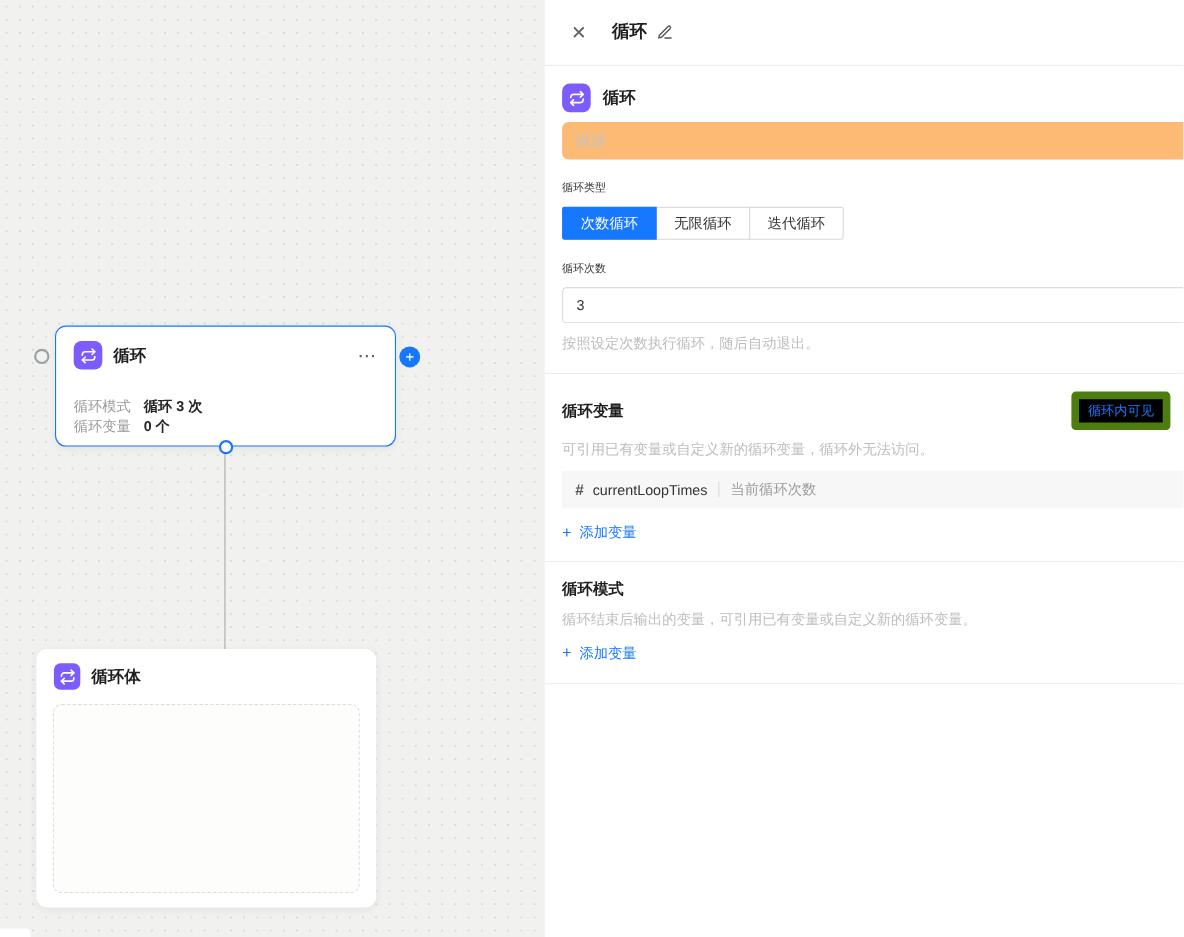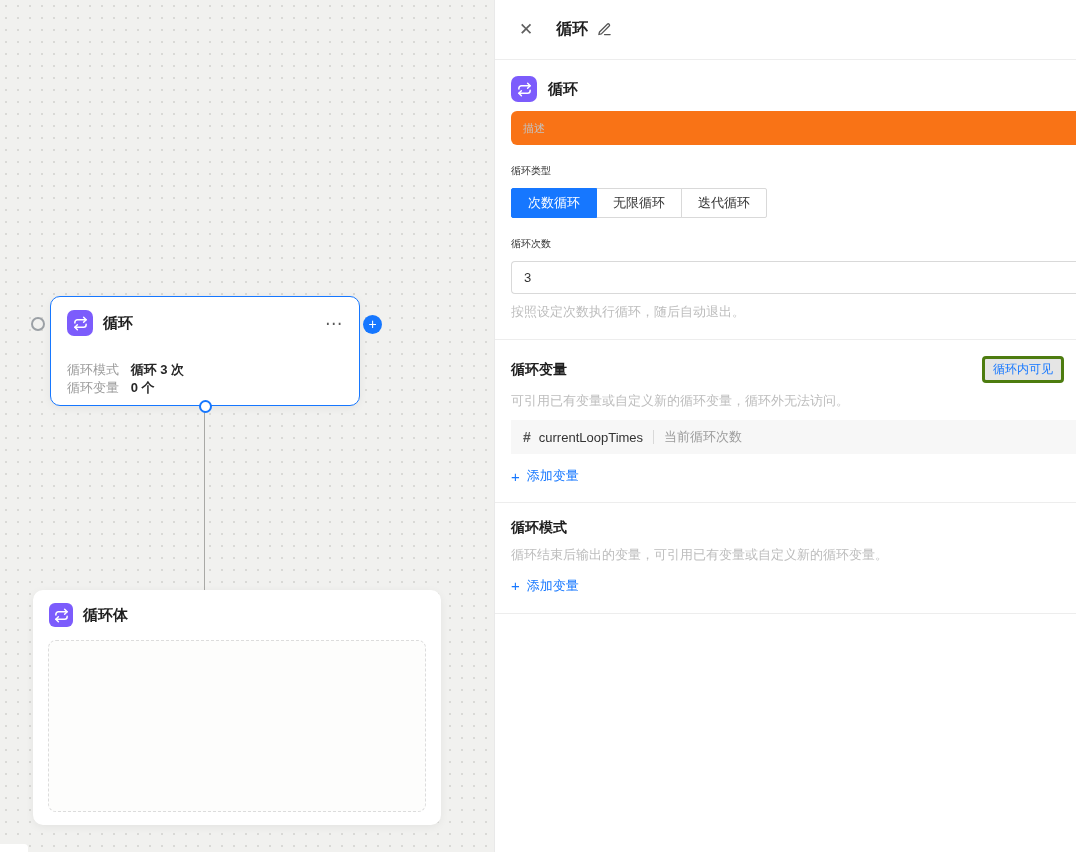--- a/index.html
+++ b/index.html
@@ -30,21 +30,21 @@
   .node-row + .node-row { margin-top:0; }
 
   .port-left { position:absolute; left:31px; top:317px; width:14px; height:14px;
     border-radius:50%; border:2px solid #9ba0a5; background:#f1f1ef; }
   .plus-btn { position:absolute; left:363px; top:315px; width:19px; height:19px;
     border-radius:50%; background:#1677ff; border:none; color:#fff; font-size:14px;
     line-height:17px; text-align:center; cursor:pointer; padding:0; }
   .port-bottom { position:absolute; left:199px; top:400px; width:13px; height:13px;
     border-radius:50%; background:#fff; border:2px solid #1677ff; }
 
-  .body-node { left:33px; top:590px; width:408px; height:235px; padding:13px 15px; }
+  .body-node { left:33px; top:590px; width:309px; height:235px; padding:13px 15px; }
   .body-node .node-head { padding-left:1px; }
   .body-node .node-icon { width:24px; height:24px; border-radius:6px; }
   .drop-zone { position:absolute; left:15px; right:15px; top:50px; bottom:13px;
     border:1.5px dashed #dcdcdc; border-radius:8px; background:#fdfdfc; }
 
   .canvas-toolbar { position:absolute; left:0; bottom:0; width:28px; height:8px;
     background:#fff; border-top-right-radius:4px; }
 
   
   .panel { position:absolute; left:494px; top:0; width:582px; height:852px;
@@ -54,22 +54,22 @@
   .close-x { font-size:17px; color:#5f5f5f; cursor:pointer; line-height:1; }
   .panel-title { font-size:16px; font-weight:bold; margin-left:23px; }
   .edit-icon { margin-left:9px; cursor:pointer; display:flex; }
   .edit-icon svg { width:15px; height:15px; }
 
   .panel-body { padding-left:16px; }
   .p-node-head { display:flex; align-items:center; margin-top:16px; }
   .p-node-title { font-size:15px; font-weight:bold; margin-left:11px; }
 
   .desc-input { display:block; width:100%; height:34px; margin-top:9px;
-    background:#f97316; border:none; outline:none; border-radius:6px 0 0 6px;
-    padding:0 12px; font-size:11px; color:#333;
+    background:#fdba74; border:none; outline:none; border-radius:6px 0 0 6px;
+    padding:0 12px; font-size:14px; color:#333;
     font-family:"Liberation Sans","DejaVu Sans",sans-serif; }
   .desc-input::placeholder { color:#c3c3c3; }
 
   .f-label { margin-top:19px; font-size:10px; color:#333; }
   .tabs { margin-top:10px; display:inline-flex; }
   .tab { height:30px; padding:3px 16px; display:flex; align-items:center;
     font-size:13px; color:#333; background:#fff; border:1px solid #d9d9d9;
     margin-left:-1px; cursor:pointer; }
   .tab:first-child { margin-left:0; border-radius:2px 0 0 2px; }
   .tab:last-child { border-radius:0 2px 2px 0; }
@@ -80,22 +80,22 @@
     padding:0 12px; font-size:13px; color:#333; outline:none;
     font-family:"Liberation Sans","DejaVu Sans",sans-serif; }
   .help { margin-top:9px; font-size:13px; color:#bdbdbd; }
 
   .divider { height:1px; background:#ededed; margin-left:-16px; }
   .m18 { margin-top:18px; } .m16 { margin-top:16px; }
 
   .sec-head { display:flex; align-items:center; justify-content:space-between;
     padding-right:12px; }
   .sec-title { font-size:14px; font-weight:bold; color:#1f1f1f; }
-  .badge { font-size:12px; color:#1677ff; background:#e5e5e5;
-    border:3px solid #4d7c0f; border-radius:4px; padding:2px 8px; }
+  .badge { font-size:12px; color:#1677ff; background:#000000;
+    border:7px solid #4d7c0f; border-radius:4px; padding:2px 8px; }
 
   .var-row { margin-top:10px; height:34px; background:#f7f7f7;
     display:flex; align-items:center; padding:0 12px; font-size:13px; }
   .var-hash { font-weight:bold; color:#555; font-size:14px; margin-right:8px; }
   .var-name { color:#333; }
   .var-sep { width:1px; height:14px; background:#d9d9d9; margin:0 10px; }
   .var-desc { color:#9c9c9c; }
 
   .add-link { margin-top:13px; display:inline-flex; align-items:center; gap:7px;
     color:#1677ff; font-size:13px; cursor:pointer; }

